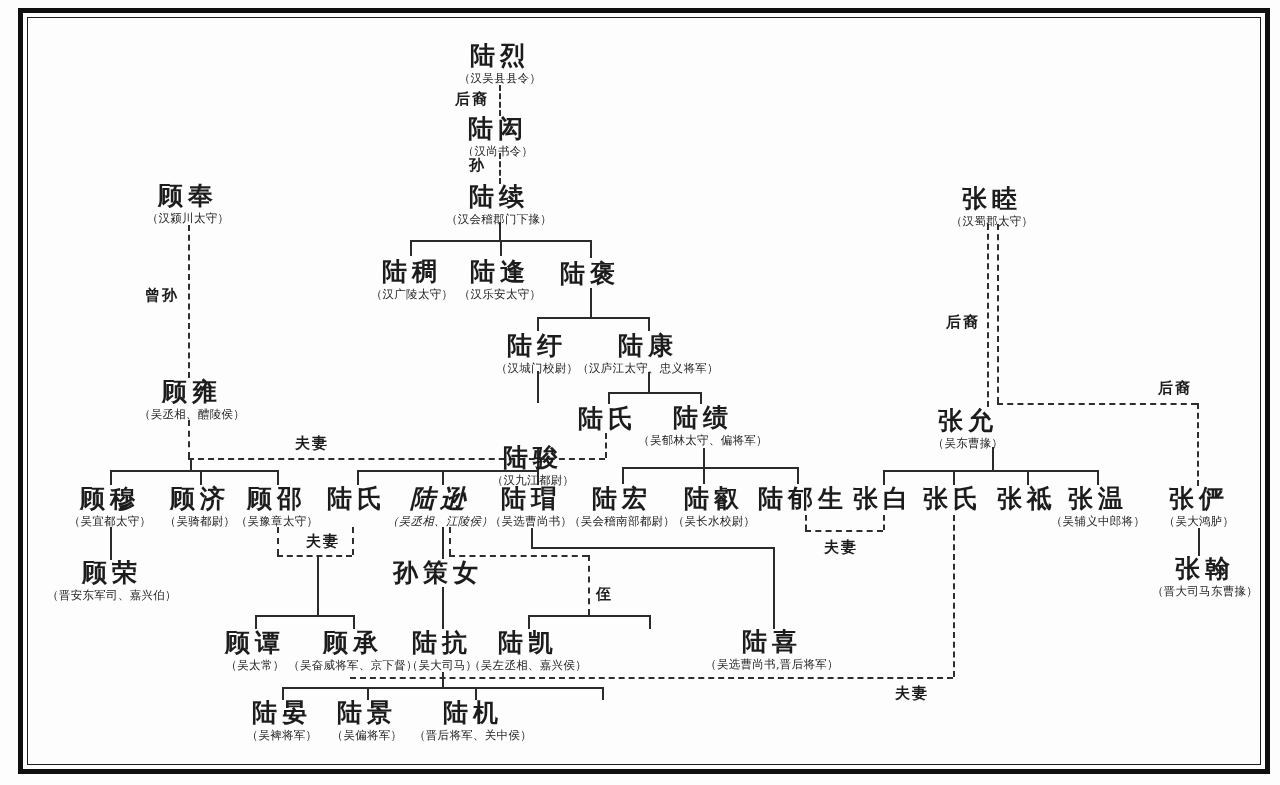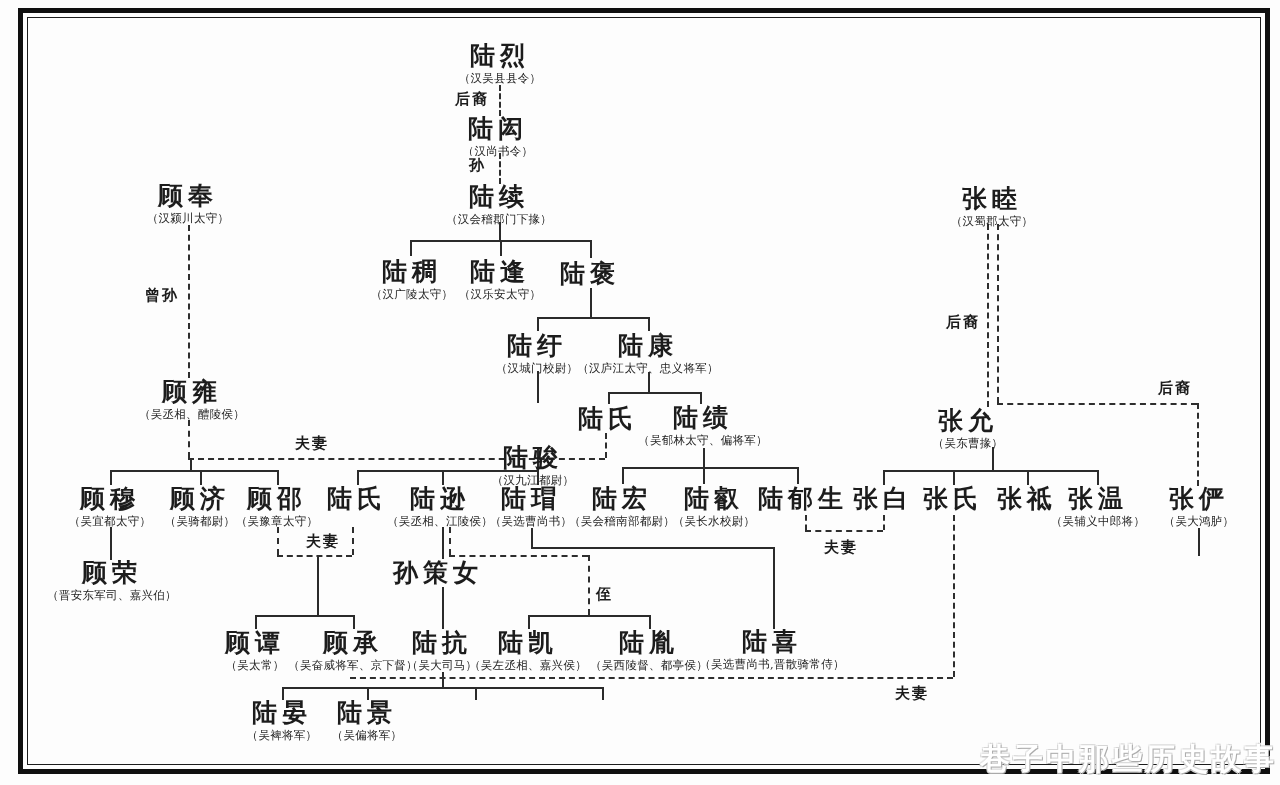--- a/index.html
+++ b/index.html
@@ -171,21 +171,21 @@
         <span class="pname">顾济</span>
         <span class="psub">（吴骑都尉）</span>
       </div>
       <div class="person" style="left: 277px; top: 486px;">
         <span class="pname">顾邵</span>
         <span class="psub">（吴豫章太守）</span>
       </div>
       <div class="person" style="left: 357px; top: 486px;">
         <span class="pname">陆氏</span>
       </div>
-      <div class="person" style="left: 440px; top: 486px;">
+      <div class="person" style="left: 440px; top: 486px; font-style: italic;">
         <span class="pname">陆逊</span>
         <span class="psub">（吴丞相、江陵侯）</span>
       </div>
       <div class="person" style="left: 531px; top: 486px;">
         <span class="pname">陆瑁</span>
         <span class="psub">（吴选曹尚书）</span>
       </div>
       <div class="person" style="left: 622px; top: 486px;">
         <span class="pname">陆宏</span>
         <span class="psub">（吴会稽南部都尉）</span>
@@ -211,60 +211,63 @@
         <span class="psub">（吴辅义中郎将）</span>
       </div>
       <div class="person" style="left: 1199px; top: 486px;">
         <span class="pname">张俨</span>
         <span class="psub">（吴大鸿胪）</span>
       </div>
       <div class="person" style="left: 112px; top: 560px;">
         <span class="pname">顾荣</span>
         <span class="psub">（晋安东军司、嘉兴伯）</span>
       </div>
+      <div class="person" style="left: 1205px; top: 556px;">
+        <span class="pname">张翰</span>
+        <span class="psub">（晋大司马东曹掾）</span>
+      </div>
       <div class="person" style="left: 438px; top: 560px;">
         <span class="pname">孙策女</span>
       </div>
       <div class="person" style="left: 255px; top: 630px;">
         <span class="pname">顾谭</span>
         <span class="psub">（吴太常）</span>
       </div>
       <div class="person" style="left: 353px; top: 630px;">
         <span class="pname">顾承</span>
         <span class="psub">（吴奋威将军、京下督）</span>
       </div>
       <div class="person" style="left: 442px; top: 630px;">
         <span class="pname">陆抗</span>
         <span class="psub">（吴大司马）</span>
       </div>
       <div class="person" style="left: 528px; top: 630px;">
         <span class="pname">陆凯</span>
         <span class="psub">（吴左丞相、嘉兴侯）</span>
       </div>
-      <div class="person" style="left: 649px; top: 630px;">
-        <span class="pname">陆胤</span>
-        <span class="psub">（吴西陵督、都亭侯）</span>
-      </div>
       <div class="person" style="left: 772px; top: 629px;">
         <span class="pname">陆喜</span>
-        <span class="psub">（吴选曹尚书,晋散骑常侍）</span>
+        <span class="psub">（吴选曹尚书,晋后将军）</span>
       </div>
       <div class="person" style="left: 282px; top: 700px;">
         <span class="pname">陆晏</span>
         <span class="psub">（吴裨将军）</span>
       </div>
       <div class="person" style="left: 367px; top: 700px;">
         <span class="pname">陆景</span>
         <span class="psub">（吴偏将军）</span>
+      </div>
+      <div class="person" style="left: 473px; top: 700px;">
+        <span class="pname">陆机</span>
+        <span class="psub">（晋后将军、关中侯）</span>
       </div>
       <div class="edge-label" style="left: 453px; top: 90px;">后裔</div>
       <div class="edge-label" style="left: 467px; top: 156px;">孙</div>
       <div class="edge-label" style="left: 143px; top: 286px;">曾孙</div>
       <div class="edge-label" style="left: 293px; top: 434px;">夫妻</div>
       <div class="edge-label" style="left: 304px; top: 532px;">夫妻</div>
       <div class="edge-label" style="left: 594px; top: 585px;">侄</div>
       <div class="edge-label" style="left: 822px; top: 538px;">夫妻</div>
       <div class="edge-label" style="left: 944px; top: 313px;">后裔</div>
       <div class="edge-label" style="left: 1156px; top: 379px;">后裔</div>
       <div class="edge-label" style="left: 893px; top: 684px;">夫妻</div>
     </div>
-  <div class="watermark">巷子中那些历史故事</div>
 </div>
 
 </body></html>

